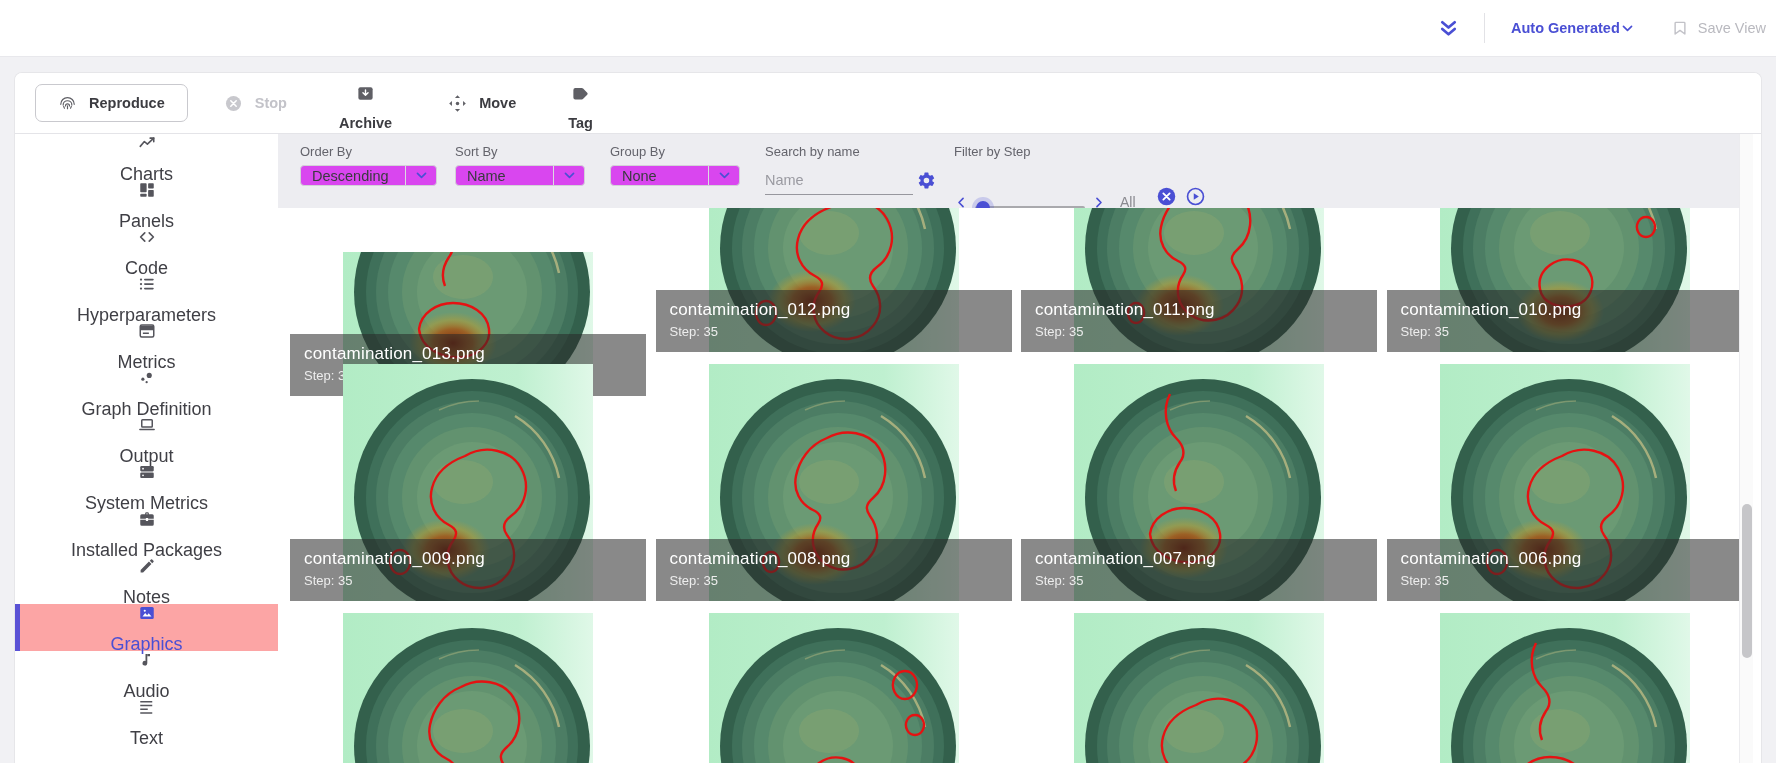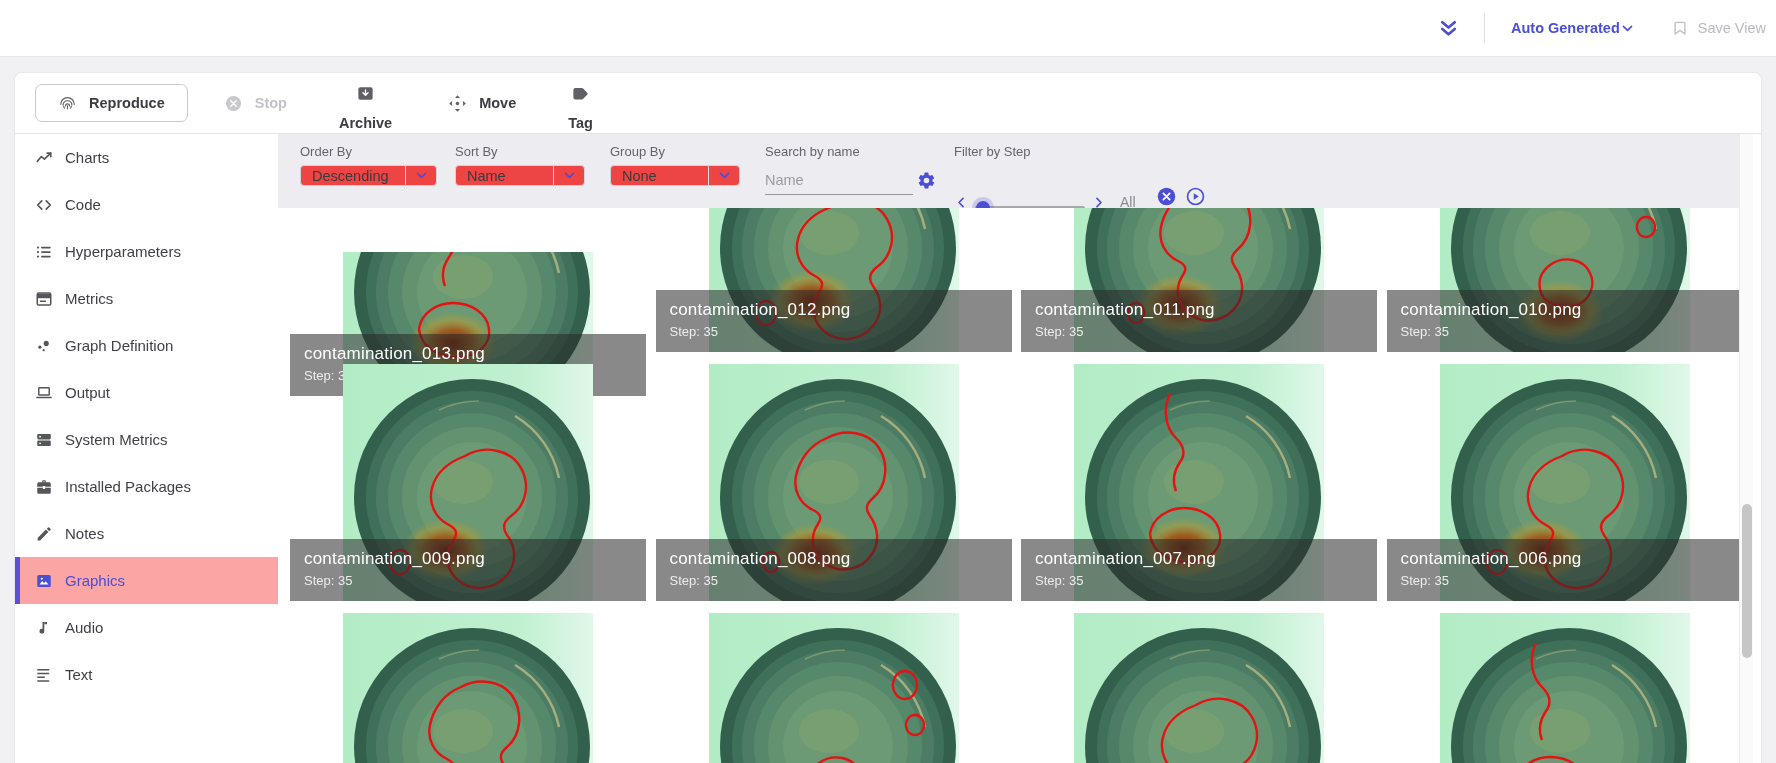--- a/index.html
+++ b/index.html
@@ -29,32 +29,32 @@
     font-family:inherit; font-size:14.5px; font-weight:600; color:#3c3c41; cursor:pointer; height:38px; }
   .tbtn .ic { display:flex; color:#5f5f65; }
   .tbtn.outlined { border:1px solid #c9c9ce; border-radius:7px; padding:0 22px; }
   .tbtn.disabled { color:#c3c3c9; cursor:default; }
   .tbtn.disabled .ic { color:#c8c8cd; }
   .ml36 { margin-left:36px; } .ml52 { margin-left:52px;flex-direction:column; } .ml56 { margin-left:56px; }
 
   
   .sidebar { position:absolute; left:0; top:61px; width:263px; bottom:0; background:#fff; }
   .side-vdiv { position:absolute; left:263px; top:61px; bottom:0; width:1px; background:#e4e4e8; }
-  .sb-item { position:relative; height:47px; display:flex; align-items:center; padding-left:20px; gap:12px;
-    font-size:15px; color:#3f3f45; cursor:pointer; }
+  .sb-item { position:relative; height:47px; display:flex; align-items:center; gap:12px;
+    font-size:18px; color:#3f3f45; cursor:pointer;flex-direction:column; }
   .sb-item .ic { display:flex; color:#55555c; width:18px; justify-content:center; }
   .sb-item.selected { background:#fca5a5; color:#4a4fd4; }
   .sb-item.selected .ic { color:#4a4fd4; }
   .sb-item.selected::before { content:""; position:absolute; left:0; top:0; bottom:0; width:5px; background:#5a52d5; }
 
   
   .filterbar { position:absolute; left:263px; top:61px; width:1463px; height:74px; background:#ededf1; }
   .fgroup { position:absolute; top:0; }
   .flabel { position:absolute; top:10px; font-size:13px; color:#64646c; white-space:nowrap; }
-  .fselect { position:absolute; top:31px; height:21px; background:#ef4444; border:1px solid #d2d2d7;
+  .fselect { position:absolute; top:31px; height:21px; background:#d946ef; border:1px solid #d2d2d7;
     border-radius:4px; display:flex; align-items:center; cursor:pointer; }
   .fval { flex:1; padding-left:11px; font-size:14.5px; color:#3a3a3f; }
   .fchev { width:31px; align-self:stretch; border-left:1px solid #dcdce0; display:flex; align-items:center; justify-content:center; color:#4a4fd4; }
   .fsearch { position:absolute; top:36px; width:148px; border:none; border-bottom:1px solid #97979e;
     background:transparent; font-family:inherit; font-size:14.5px; color:#3a3a3f; padding:2px 0 6px; outline:none; }
   .fsearch::placeholder { color:#9a9aa1; }
   .gear { position:absolute; top:37px; left:152px; color:#4a4fd4; cursor:pointer; display:flex; }
   .fstep-row { position:absolute; top:52px; display:flex; align-items:flex-end; }
   .schev { color:#4a4fd4; display:flex; cursor:pointer; }
   .slider { position:relative; width:110px; height:4px; background:#a9a9ad; border-radius:2px; margin:0 6px; cursor:pointer; }
@@ -168,20 +168,31 @@
           <span class="ic">
             <svg viewBox="0 0 24 24" width="18" height="18" fill="none" stroke="currentColor" stroke-width="2.1" stroke-linecap="round" stroke-linejoin="round">
               <path d="M3 16.5 8.5 10l4 3.5L21 5.5"></path>
               <path d="M16.2 5.5H21v4.8"></path>
             </svg>
           </span>
           <span>Charts</span>
         </div>
         <div class="sb-item">
           <span class="ic">
+            <svg viewBox="0 0 24 24" width="18" height="18" fill="currentColor">
+              <rect x="3" y="3" width="8.5" height="12" rx="1"></rect>
+              <rect x="13.5" y="3" width="7.5" height="7" rx="1"></rect>
+              <rect x="3" y="17" width="8.5" height="4" rx="1"></rect>
+              <rect x="13.5" y="12" width="7.5" height="9" rx="1"></rect>
+            </svg>
+          </span>
+          <span>Panels</span>
+        </div>
+        <div class="sb-item">
+          <span class="ic">
             <svg viewBox="0 0 24 24" width="18" height="18" fill="none" stroke="currentColor" stroke-width="2.2" stroke-linecap="round" stroke-linejoin="round">
               <path d="M9 6.5 3.5 12 9 17.5"></path>
               <path d="M15 6.5 20.5 12 15 17.5"></path>
             </svg>
           </span>
           <span>Code</span>
         </div>
         <div class="sb-item">
           <span class="ic">
             <svg viewBox="0 0 24 24" width="18" height="18" fill="currentColor">

